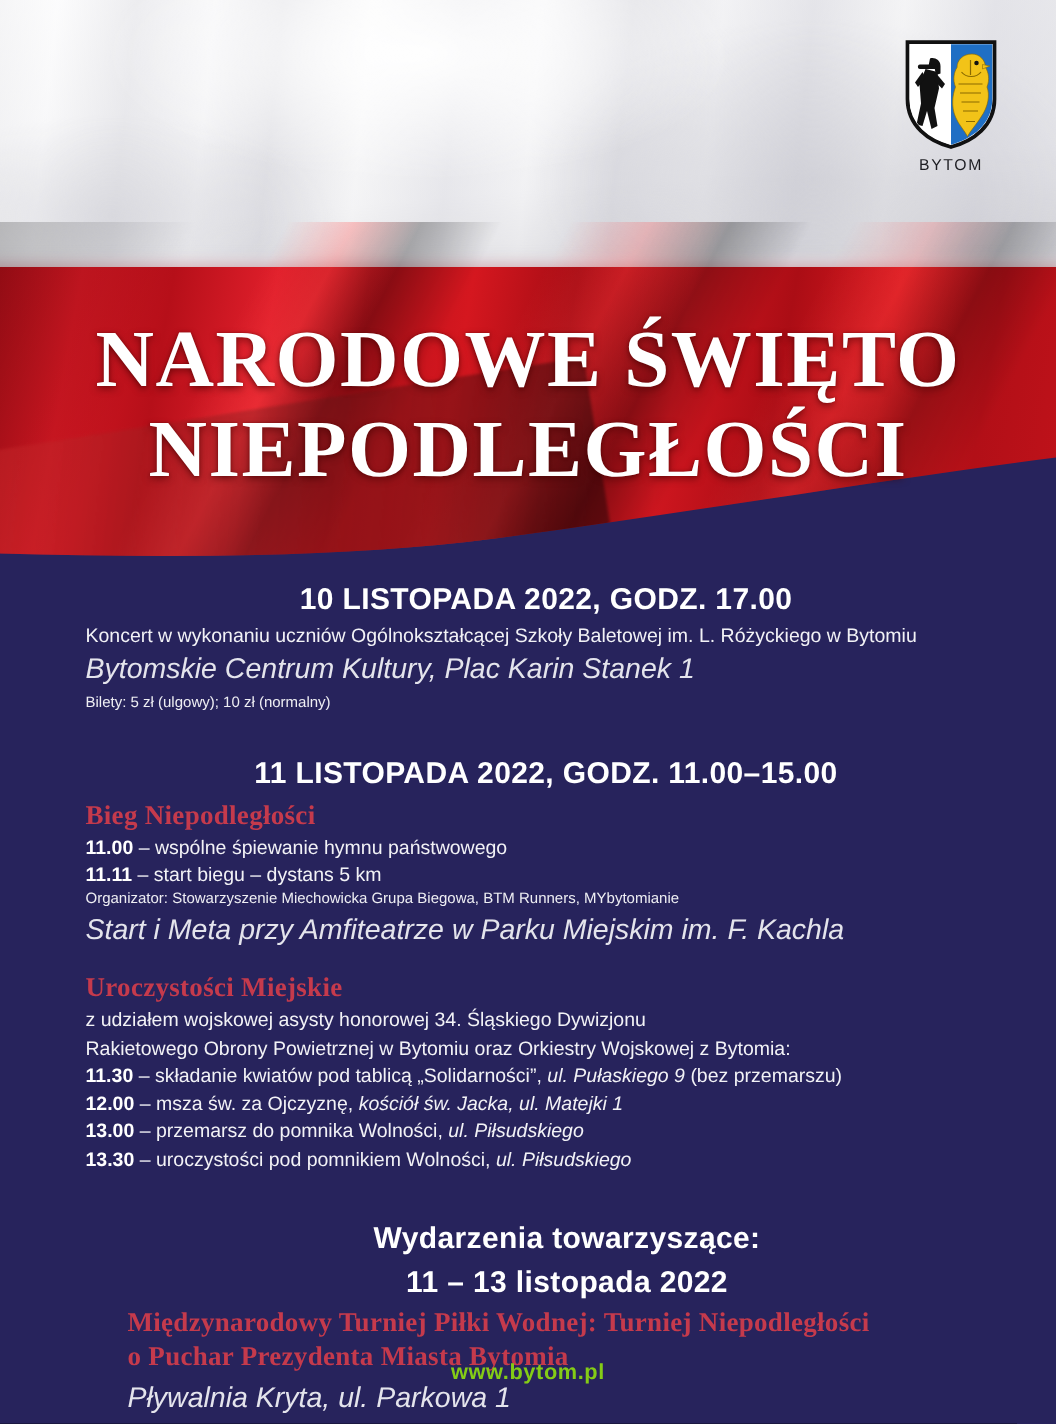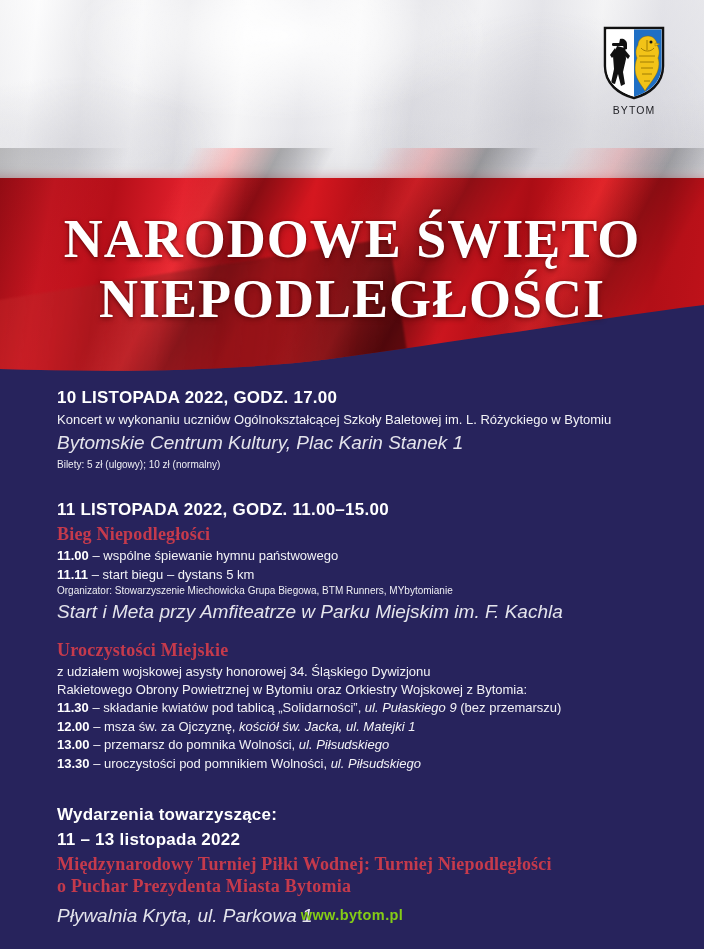--- a/index.html
+++ b/index.html
@@ -141,28 +141,29 @@
   
   .program {
     position: absolute;
     left: 57px;
     top: 386px;
     width: 614px;
     z-index: 4;
     color: #ffffff;
   }
   .event-block { margin-bottom: 26px; }
-  .event-block:last-of-type { margin-bottom: 0; }
+  .event-block:last-of-type { margin-bottom: 0; margin-left: 28px; }
 
   .date-head {
-    font-size: 17px;
+    font-size: 20px;
     font-weight: bold;
     letter-spacing: 0.25px;
     line-height: 1.45;
     color: #ffffff;
+    text-align: center;
   }
   .red-head {
     font-family: "Liberation Serif", "DejaVu Serif", serif;
     font-size: 18px;
     font-weight: bold;
     color: #C53A4C;
     line-height: 1.32;
     letter-spacing: 0.2px;
     margin-top: 1px;
   }

